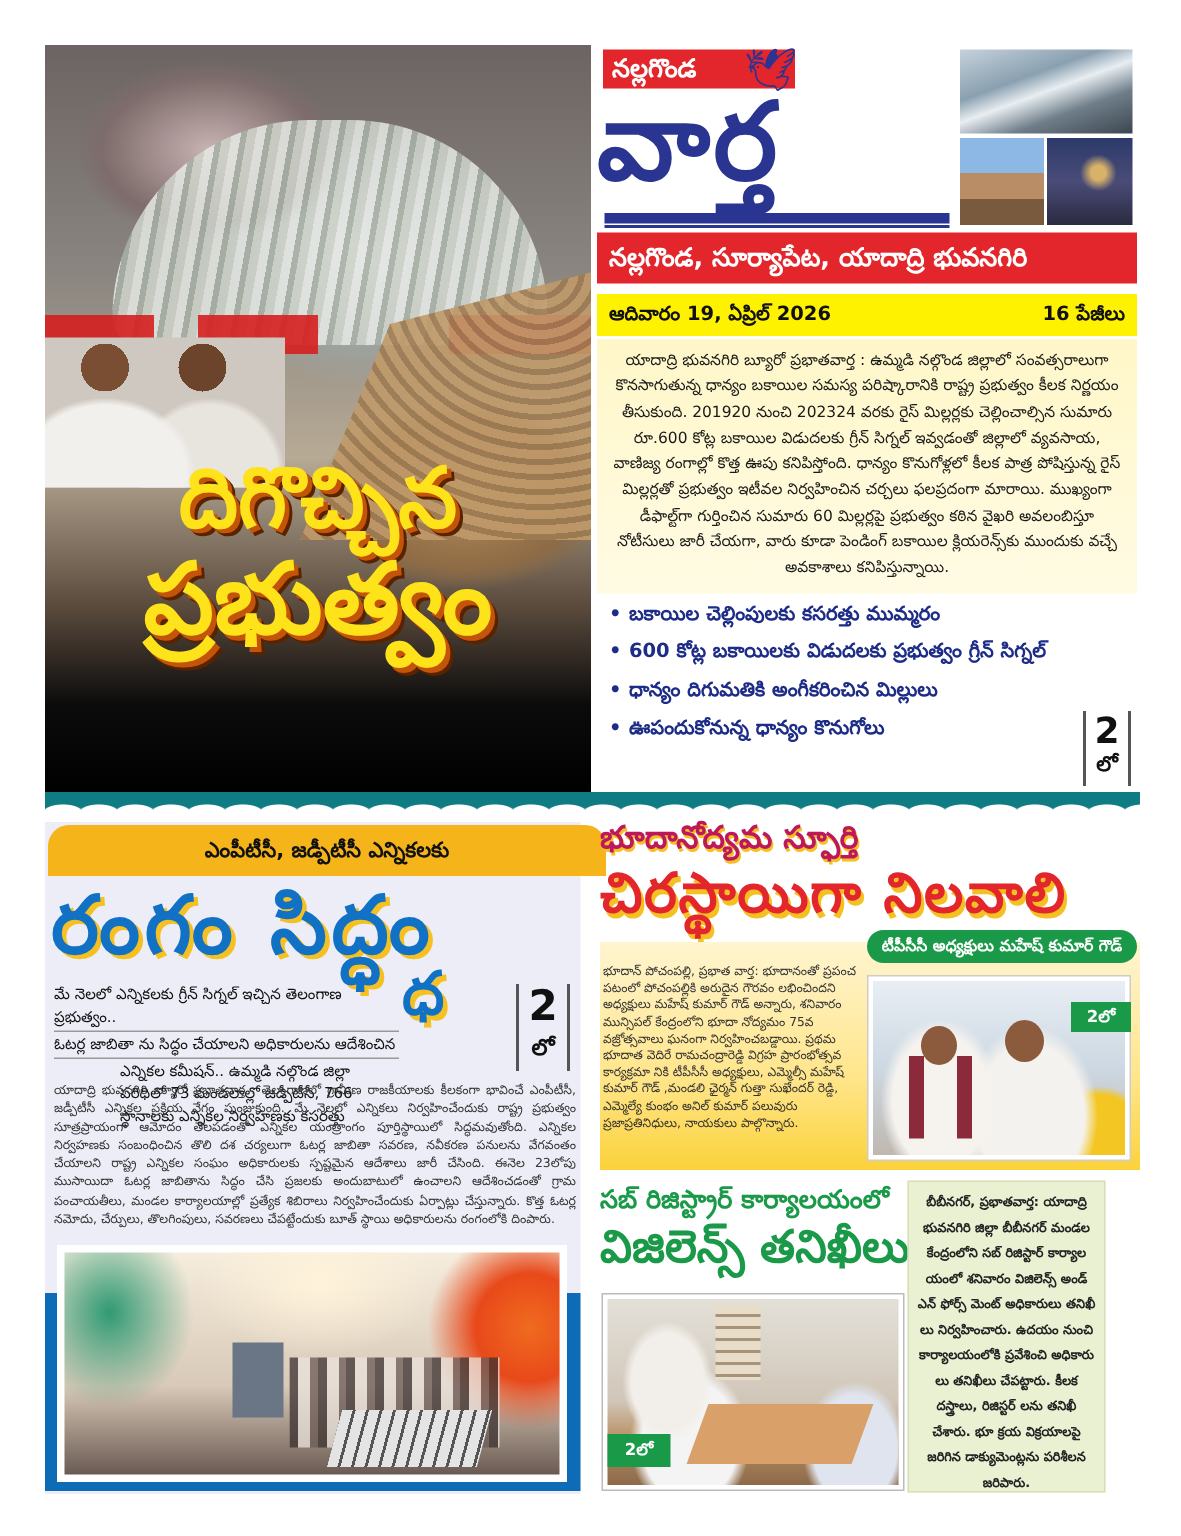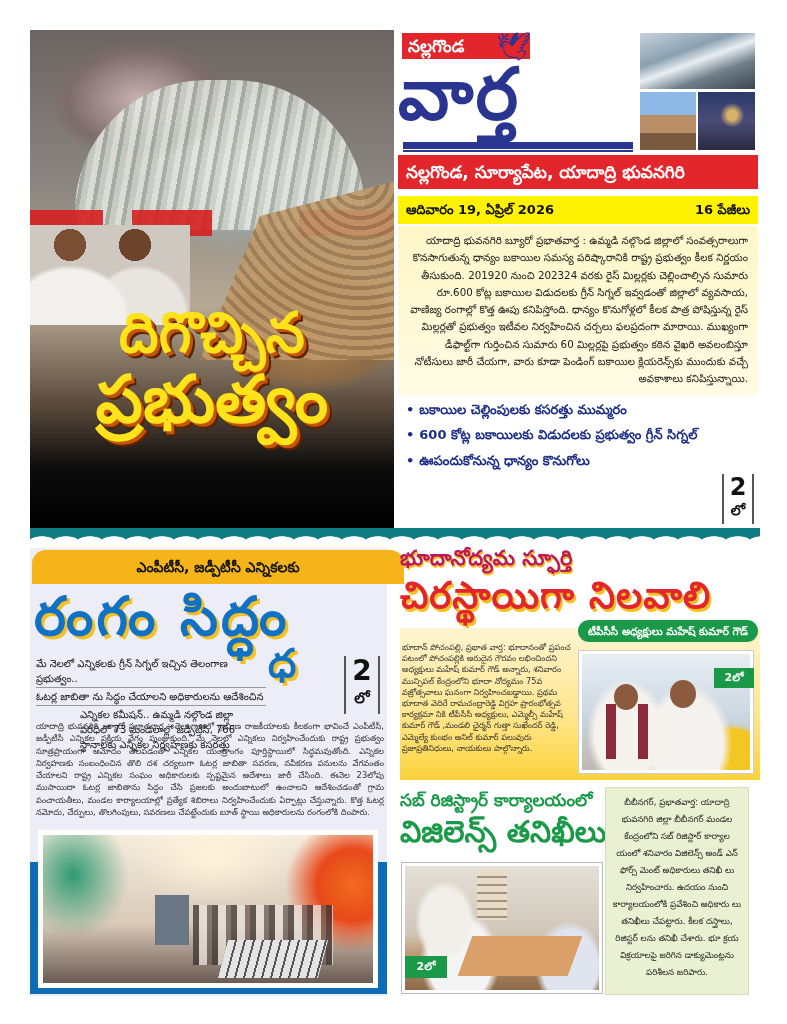--- a/index.html
+++ b/index.html
@@ -84,21 +84,21 @@
   #mast-datebar {
     left: 398px; top: 196px; width: 360px; height: 28px; background: #fff200;
     color: #111; font-weight: bold; font-size: 13px; line-height: 28px; padding: 0 8px;
     display: flex; justify-content: space-between;
   }
 
   
   #lead-body {
     left: 398px; top: 226px; width: 360px; height: 170px;
     background: linear-gradient(180deg, #fff7c8 0%, #fffbe4 100%);
-    padding: 6px 10px; text-align: right;
+    padding: 6px 10px; text-align: center;
     font-size: 10.3px; line-height: 17.3px; color: #1a1a1a;
   }
   #lead-bullets {
     left: 398px; top: 397px; width: 360px; height: 130px;
     padding: 0 8px; font-size: 13px; line-height: 25.4px; color: #1d2d87; font-weight: bold;
   }
   #lead-bullets .b::before { content: "\2022"; margin-right: 5px; color: #1d2d87; }
   #lead-pageref {
     left: 722px; top: 474px; width: 32px; height: 50px;
     border-left: 2px solid #555; border-right: 2px solid #555;
@@ -238,23 +238,23 @@
       radial-gradient(ellipse 35px 45px at 165px 100px, #dfe4ee 0 80%, transparent 100%),
       linear-gradient(180deg, #e4e0d8 0%, #d0c6b8 55%, #b98f63 75%, #8c6a4a 100%);
   }
   #vig-photo .desk { position:absolute; left: 60px; top: 70px; width: 110px; height: 40px; background:#d9a06a; transform: skewX(-20deg); }
   #vig-photo .shelf { position:absolute; left: 72px; top: 4px; width: 30px; height: 50px; background: repeating-linear-gradient(180deg, #e8ddc9 0 6px, #a7927a 6px 8px); }
   #vig-badge {
     left: 405px; top: 956px; width: 42px; height: 22px; background: #1a9a48; color: #fff;
     font-size: 11px; font-weight: bold; text-align: center; line-height: 22px;
   }
   #vig-box {
-    left: 605px; top: 787px; width: 144px; height: 208px; background: #eaf1d2;
+    left: 605px; top: 787px; width: 132px; height: 208px; background: #eaf1d2;
     border: 1px solid #d6e0b8; padding: 6px 5px; text-align: center;
-    font-size: 8.6px; line-height: 17px; color: #222;
+    font-size: 8.6px; line-height: 17px; color: #222; font-weight: bold;
   }
 </style>
 </head>
 <body>
 
 <div id="hero" class="abs">
   <div class="money-fan"></div>
   <div class="red-strip"></div>
   <div class="sacks"></div>
   <div class="people"></div>
@@ -275,20 +275,21 @@
 <div id="mast-districts" class="abs">నల్లగొండ, సూర్యాపేట, యాదాద్రి భువనగిరి</div>
 <div id="mast-datebar" class="abs">
   <span>ఆదివారం 19, ఏప్రిల్ 2026</span>
   <span>16 పేజీలు</span>
 </div>
 
 <div id="lead-body" class="abs">యాదాద్రి భువనగిరి బ్యూరో ప్రభాతవార్త : ఉమ్మడి నల్గొండ జిల్లాలో సంవత్సరాలుగా కొనసాగుతున్న ధాన్యం బకాయిల సమస్య పరిష్కారానికి రాష్ట్ర ప్రభుత్వం కీలక నిర్ణయం తీసుకుంది. 201920 నుంచి 202324 వరకు రైస్ మిల్లర్లకు చెల్లించాల్సిన సుమారు రూ.600 కోట్ల బకాయిల విడుదలకు గ్రీన్ సిగ్నల్ ఇవ్వడంతో జిల్లాలో వ్యవసాయ, వాణిజ్య రంగాల్లో కొత్త ఊపు కనిపిస్తోంది. ధాన్యం కొనుగోళ్లలో కీలక పాత్ర పోషిస్తున్న రైస్ మిల్లర్లతో ప్రభుత్వం ఇటీవల నిర్వహించిన చర్చలు ఫలప్రదంగా మారాయి. ముఖ్యంగా డీఫాల్ట్‌గా గుర్తించిన సుమారు 60 మిల్లర్లపై ప్రభుత్వం కఠిన వైఖరి అవలంబిస్తూ నోటీసులు జారీ చేయగా, వారు కూడా పెండింగ్ బకాయిల క్లియరెన్స్‌కు ముందుకు వచ్చే అవకాశాలు కనిపిస్తున్నాయి.</div>
 <div id="lead-bullets" class="abs">
   <div class="b">బకాయిల చెల్లింపులకు కసరత్తు ముమ్మరం</div>
   <div class="b">600 కోట్ల బకాయిలకు విడుదలకు ప్రభుత్వం గ్రీన్ సిగ్నల్</div>
+  <div class="b">ధాన్యం దిగుమతికి అంగీకరించిన మిల్లులు</div>
   <div class="b">ఊపందుకోనున్న ధాన్యం కొనుగోలు</div>
 </div>
 <div id="lead-pageref" class="abs">
   <span class="n">2</span>
   <span class="s">లో</span>
 </div>
 
 <div id="wave" class="abs"></div>
 
 <div id="elec-panel" class="abs"></div>

